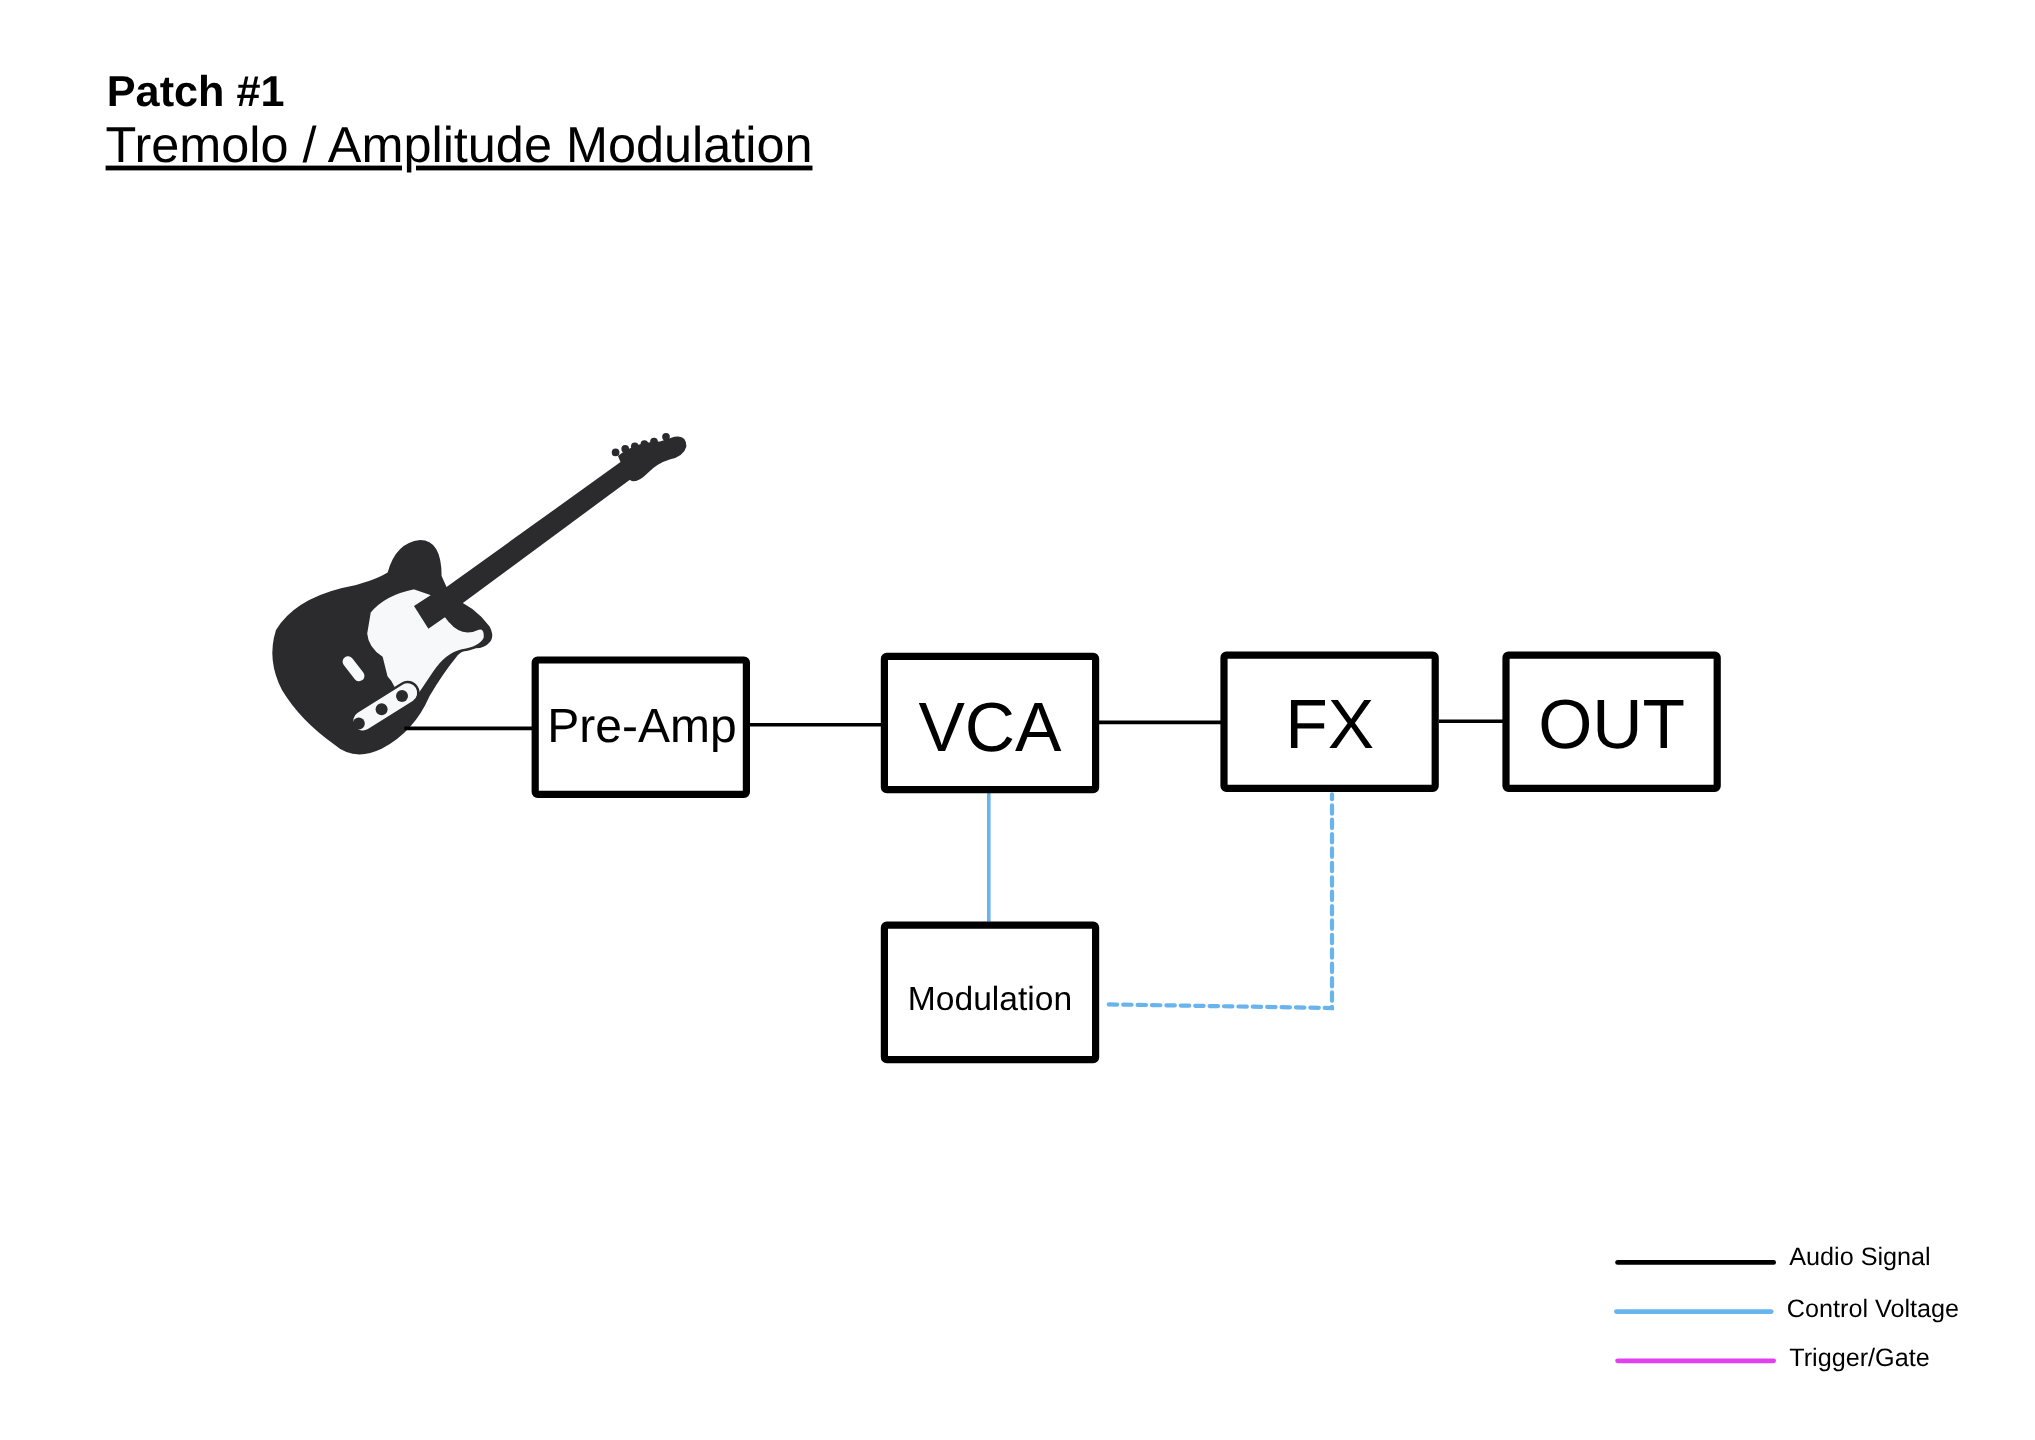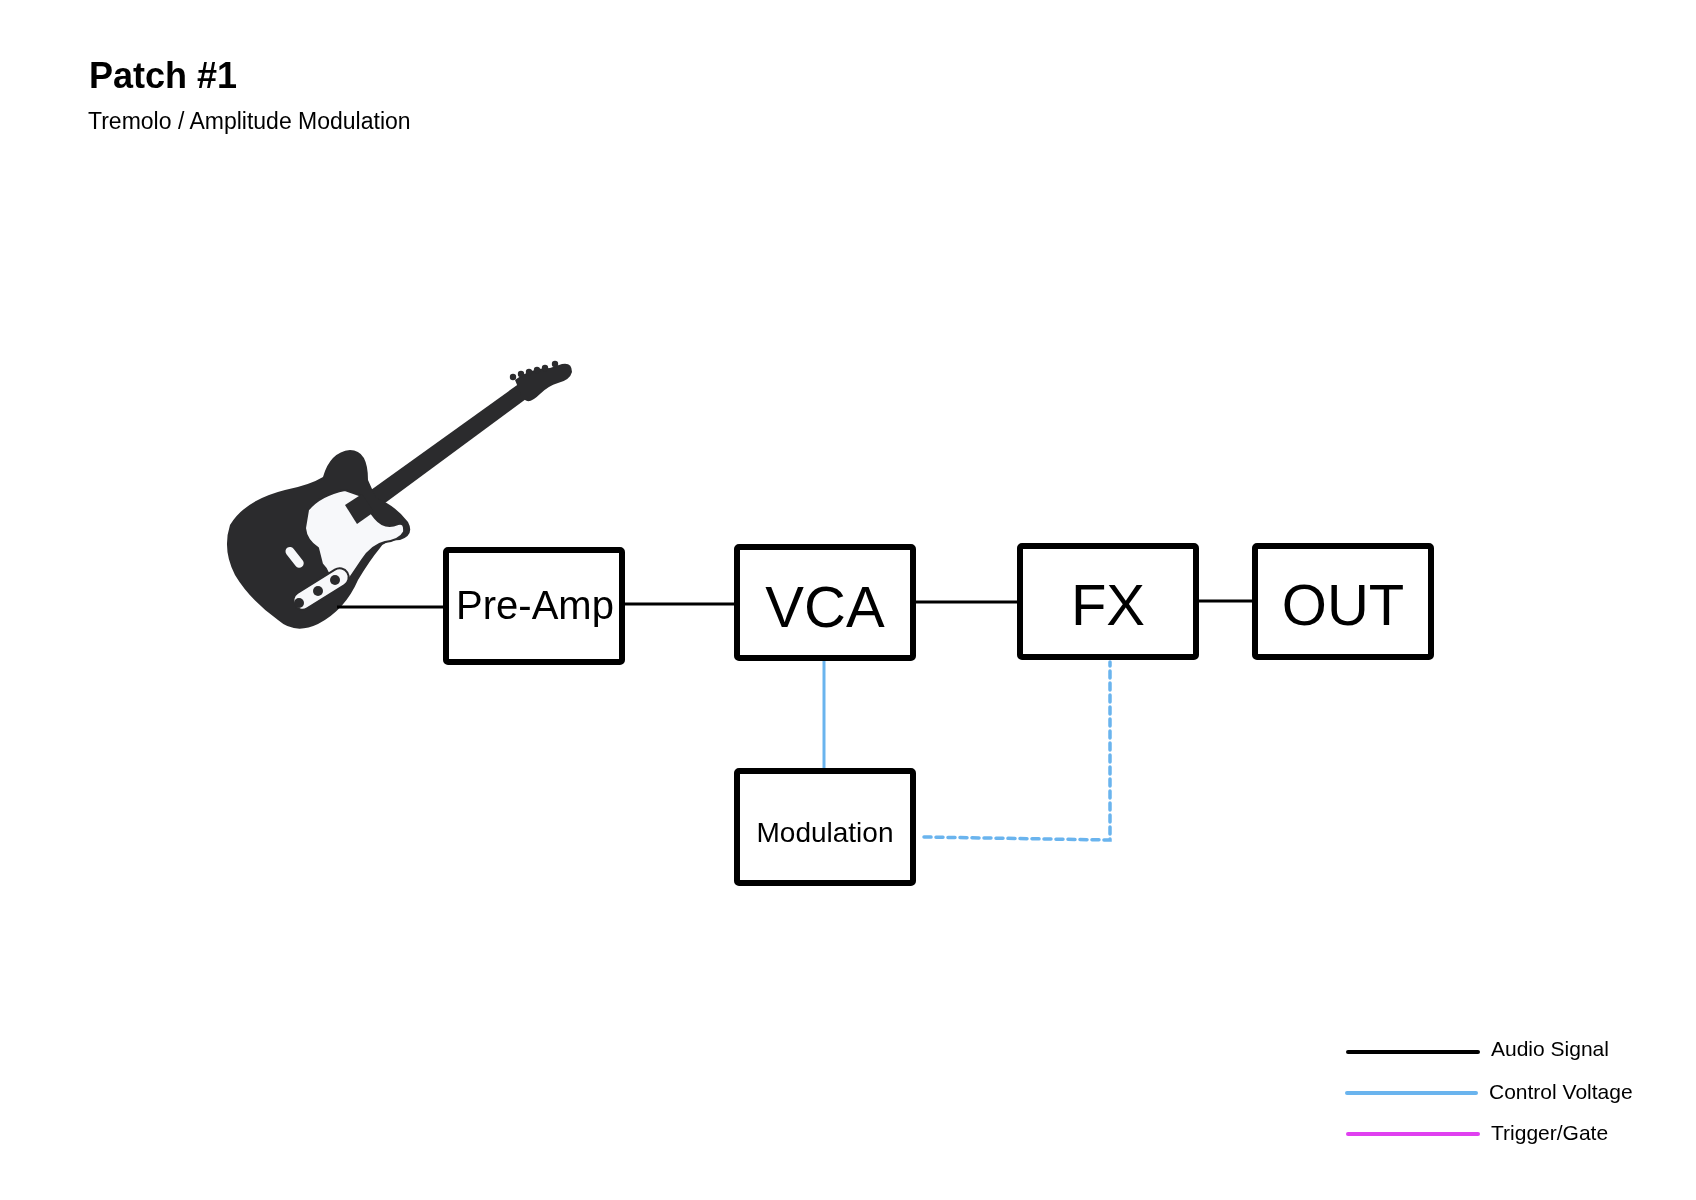--- a/index.html
+++ b/index.html
@@ -1,19 +1,19 @@
 <!DOCTYPE html>
 <html><head>
 <meta charset="utf-8">
 <style>
   html, body { margin: 0; padding: 0; background: #ffffff; }
   body { width: 1696px; height: 1200px; position: relative; overflow: hidden;
          font-family: "Liberation Sans", sans-serif; color: #000; }
   .title { position: absolute; left: 89px; top: 56px; font-size: 36px; font-weight: bold; line-height: 40px; }
-  .subtitle { position: absolute; left: 88px; top: 101px; font-size: 23px; line-height: 40px; }
+  .subtitle { position: absolute; left: 88px; top: 101px; font-size: 42px; line-height: 40px; text-decoration: underline; }
   svg.canvas { position: absolute; left: 0; top: 0; }
   .node-label { font-family: "Liberation Sans", sans-serif; fill: #000; text-anchor: middle; dominant-baseline: central; }
   .legend-label { font-family: "Liberation Sans", sans-serif; font-size: 21px; fill: #000; dominant-baseline: central; }
 </style>
 </head>
 <body>
 
 <div class="title">Patch #1</div>
 <div class="subtitle">Tremolo / Amplitude Modulation</div>
 

